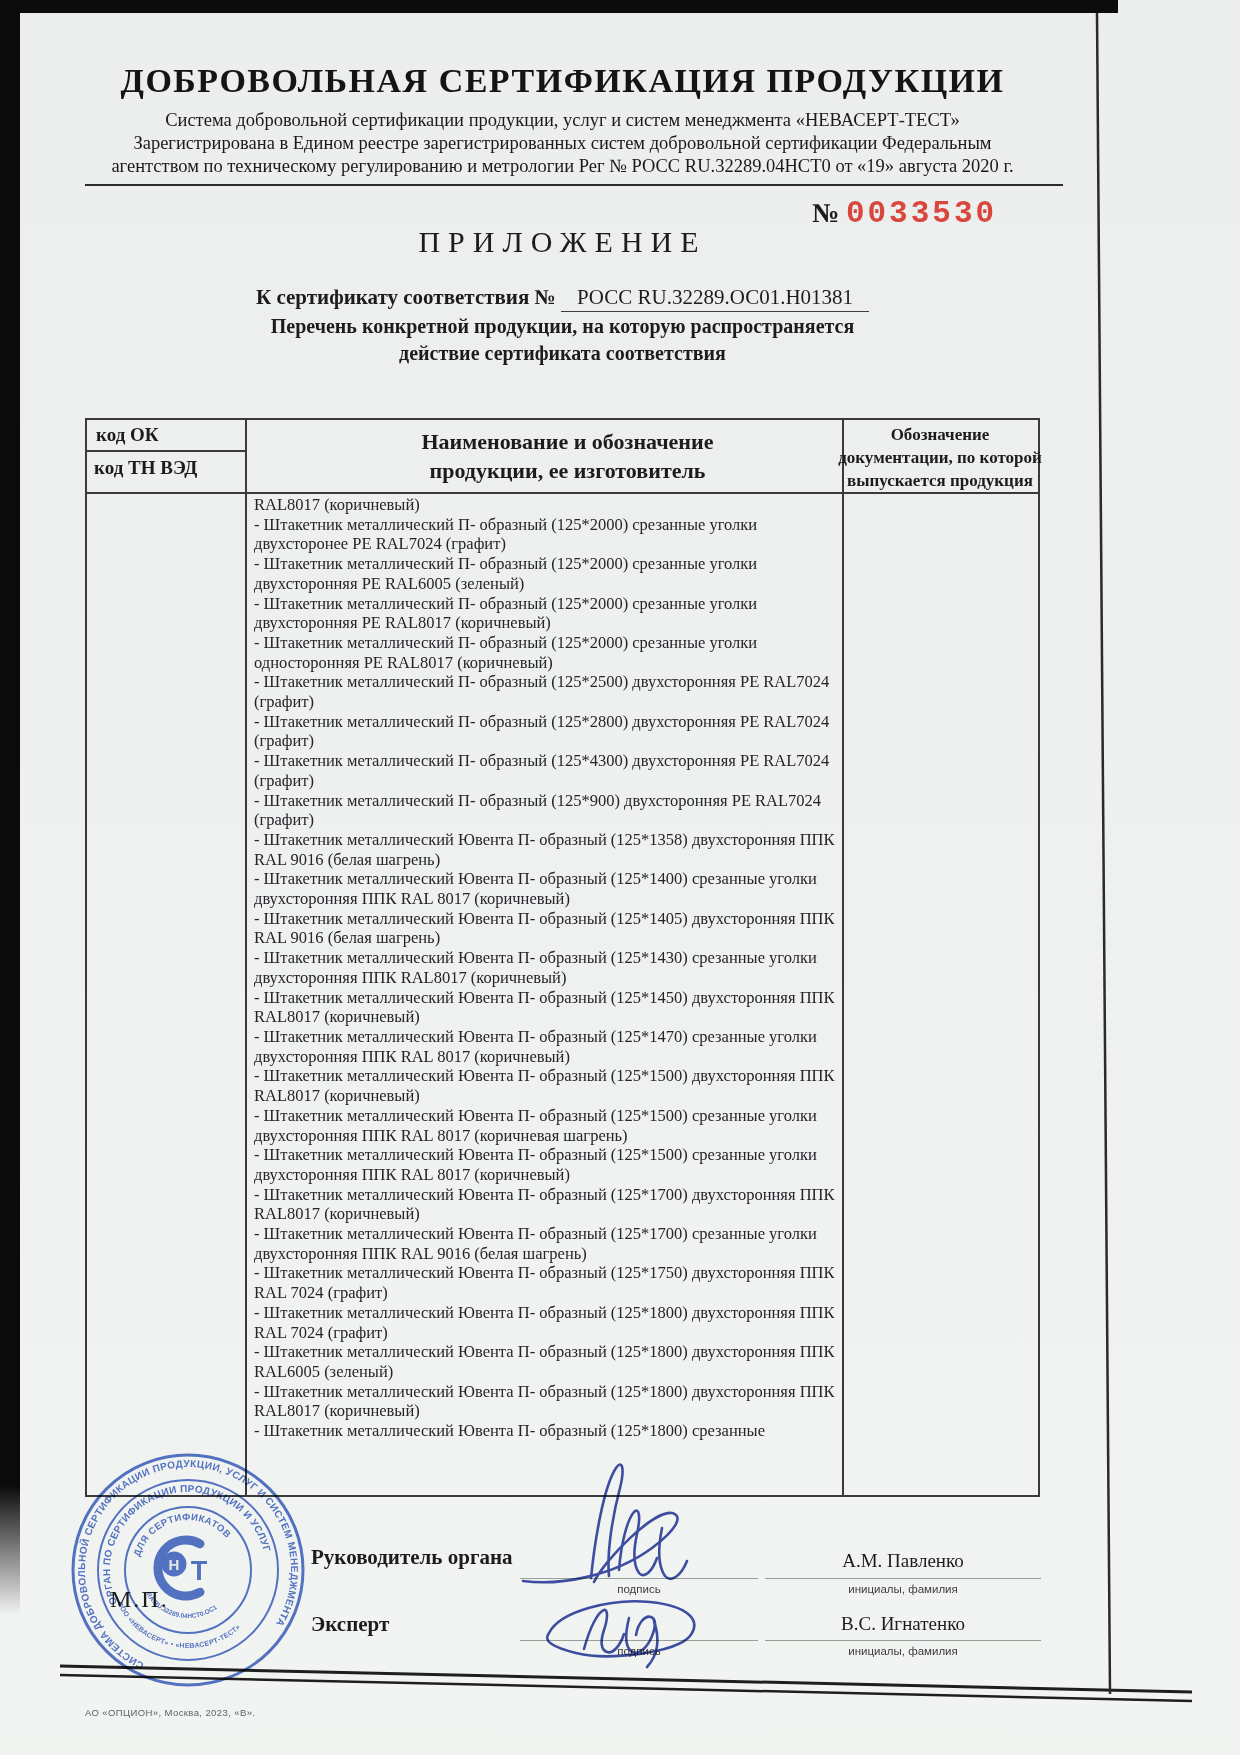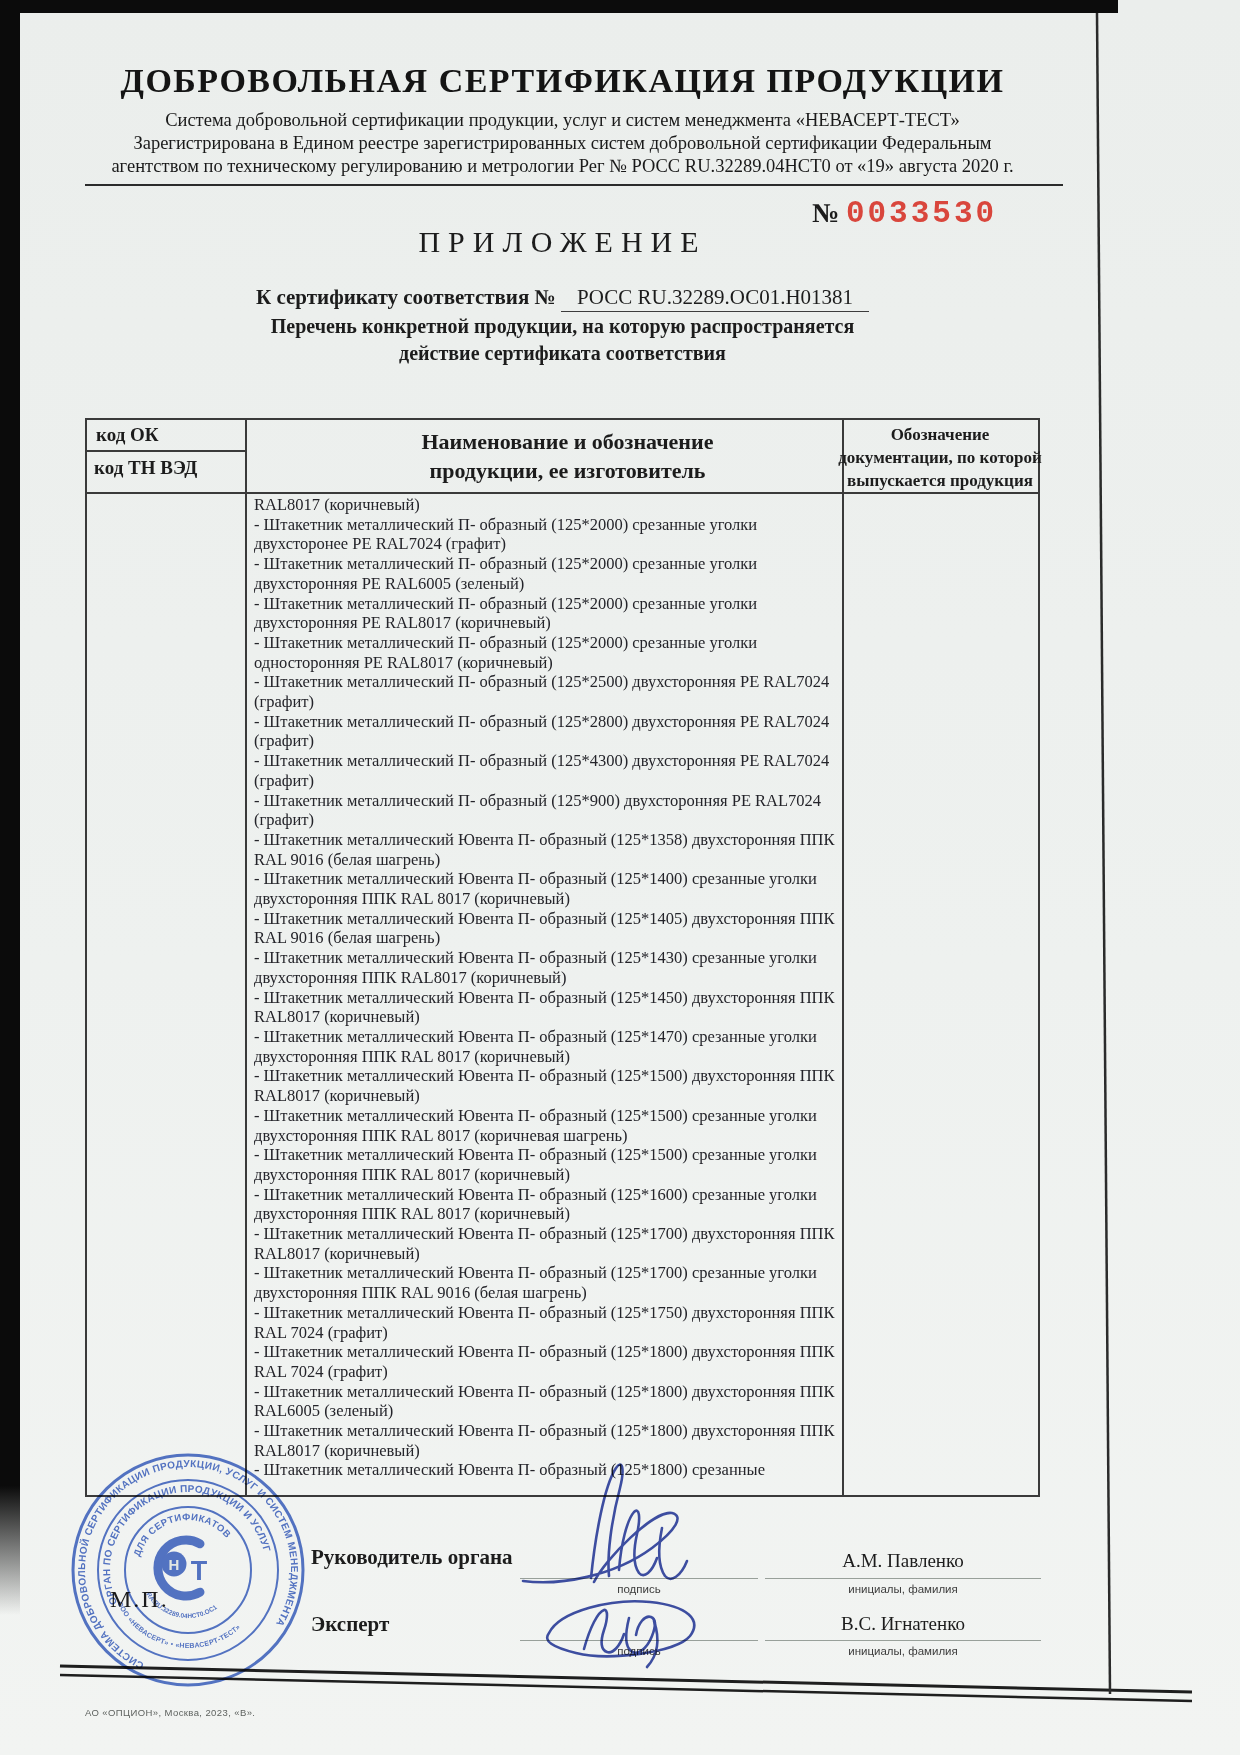--- a/index.html
+++ b/index.html
@@ -114,21 +114,20 @@
       <div>- Штакетник металлический П- образный (125*900) двухсторонняя PE RAL7024 (графит)</div>
       <div>- Штакетник металлический Ювента П- образный (125*1358) двухсторонняя ППК RAL 9016 (белая шагрень)</div>
       <div>- Штакетник металлический Ювента П- образный (125*1400) срезанные уголки двухсторонняя ППК RAL 8017 (коричневый)</div>
       <div>- Штакетник металлический Ювента П- образный (125*1405) двухсторонняя ППК RAL 9016 (белая шагрень)</div>
       <div>- Штакетник металлический Ювента П- образный (125*1430) срезанные уголки двухсторонняя ППК RAL8017 (коричневый)</div>
       <div>- Штакетник металлический Ювента П- образный (125*1450) двухсторонняя ППК RAL8017 (коричневый)</div>
       <div>- Штакетник металлический Ювента П- образный (125*1470) срезанные уголки двухсторонняя ППК RAL 8017 (коричневый)</div>
       <div>- Штакетник металлический Ювента П- образный (125*1500) двухсторонняя ППК RAL8017 (коричневый)</div>
       <div>- Штакетник металлический Ювента П- образный (125*1500) срезанные уголки двухсторонняя ППК RAL 8017 (коричневая шагрень)</div>
       <div>- Штакетник металлический Ювента П- образный (125*1500) срезанные уголки двухсторонняя ППК RAL 8017 (коричневый)</div>
-      <div>- Штакетник металлический Ювента П- образный (125*1600) срезанные уголки двухсторонняя ППК RAL 8017 (коричневый)</div>
       <div>- Штакетник металлический Ювента П- образный (125*1700) двухсторонняя ППК RAL8017 (коричневый)</div>
       <div>- Штакетник металлический Ювента П- образный (125*1700) срезанные уголки двухсторонняя ППК RAL 9016 (белая шагрень)</div>
       <div>- Штакетник металлический Ювента П- образный (125*1750) двухсторонняя ППК RAL 7024 (графит)</div>
       <div>- Штакетник металлический Ювента П- образный (125*1800) двухсторонняя ППК RAL 7024 (графит)</div>
       <div>- Штакетник металлический Ювента П- образный (125*1800) двухсторонняя ППК RAL6005 (зеленый)</div>
       <div>- Штакетник металлический Ювента П- образный (125*1800) двухсторонняя ППК RAL8017 (коричневый)</div>
       <div>- Штакетник металлический Ювента П- образный (125*1800) срезанные</div>
     </div>
   </div>
 

